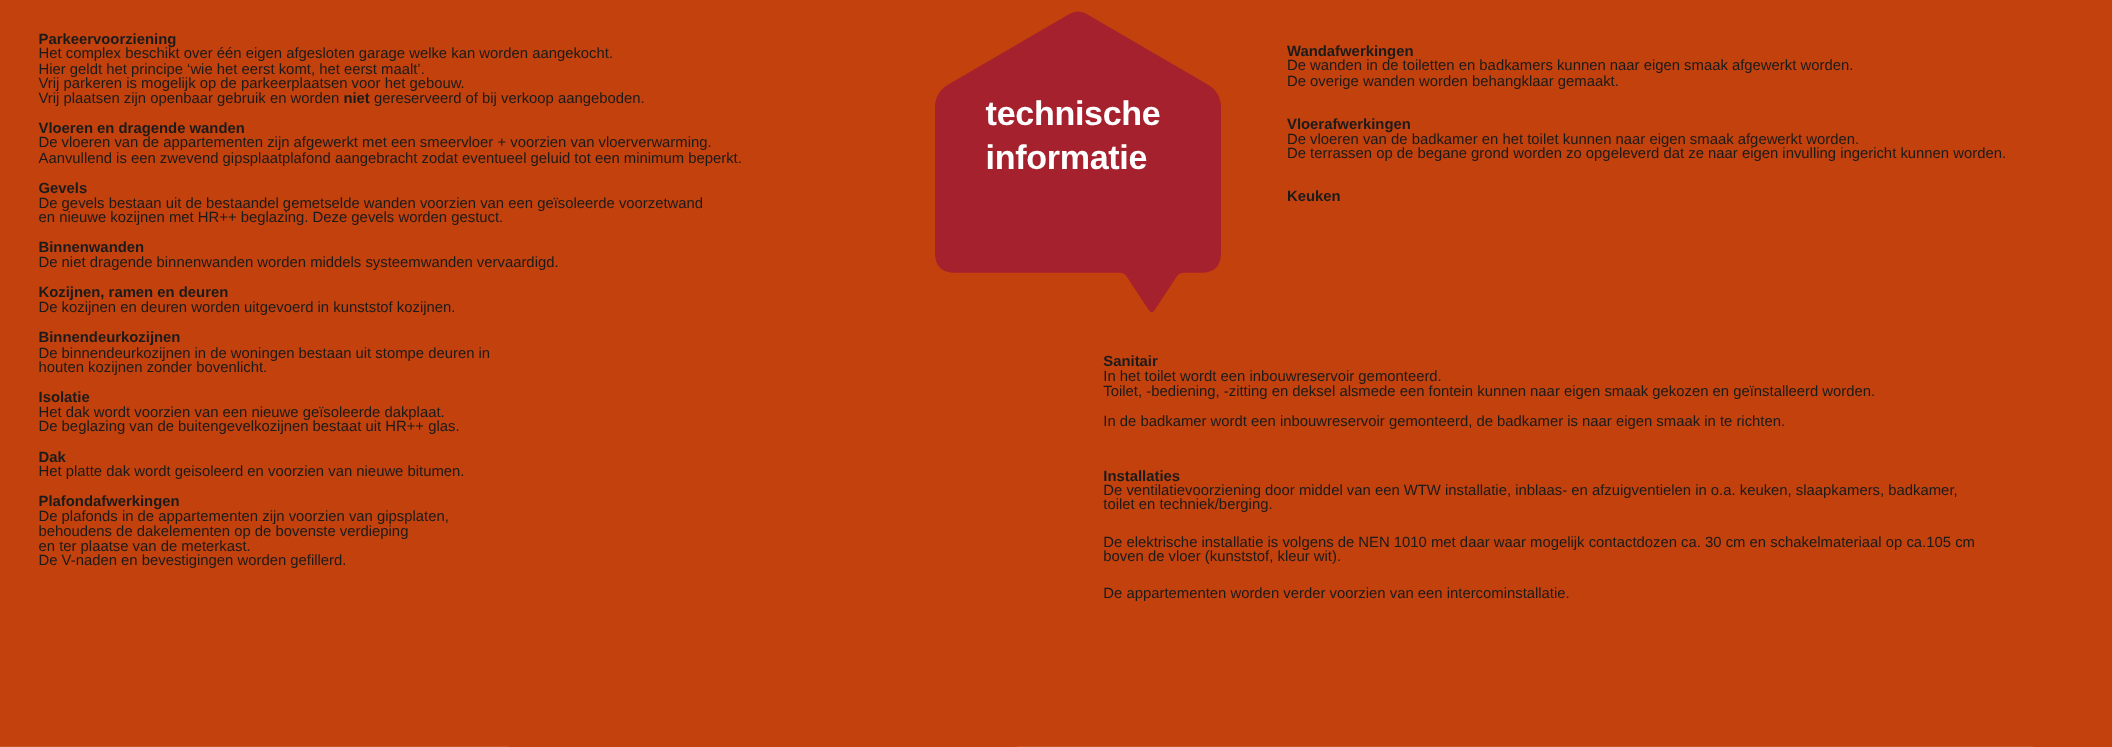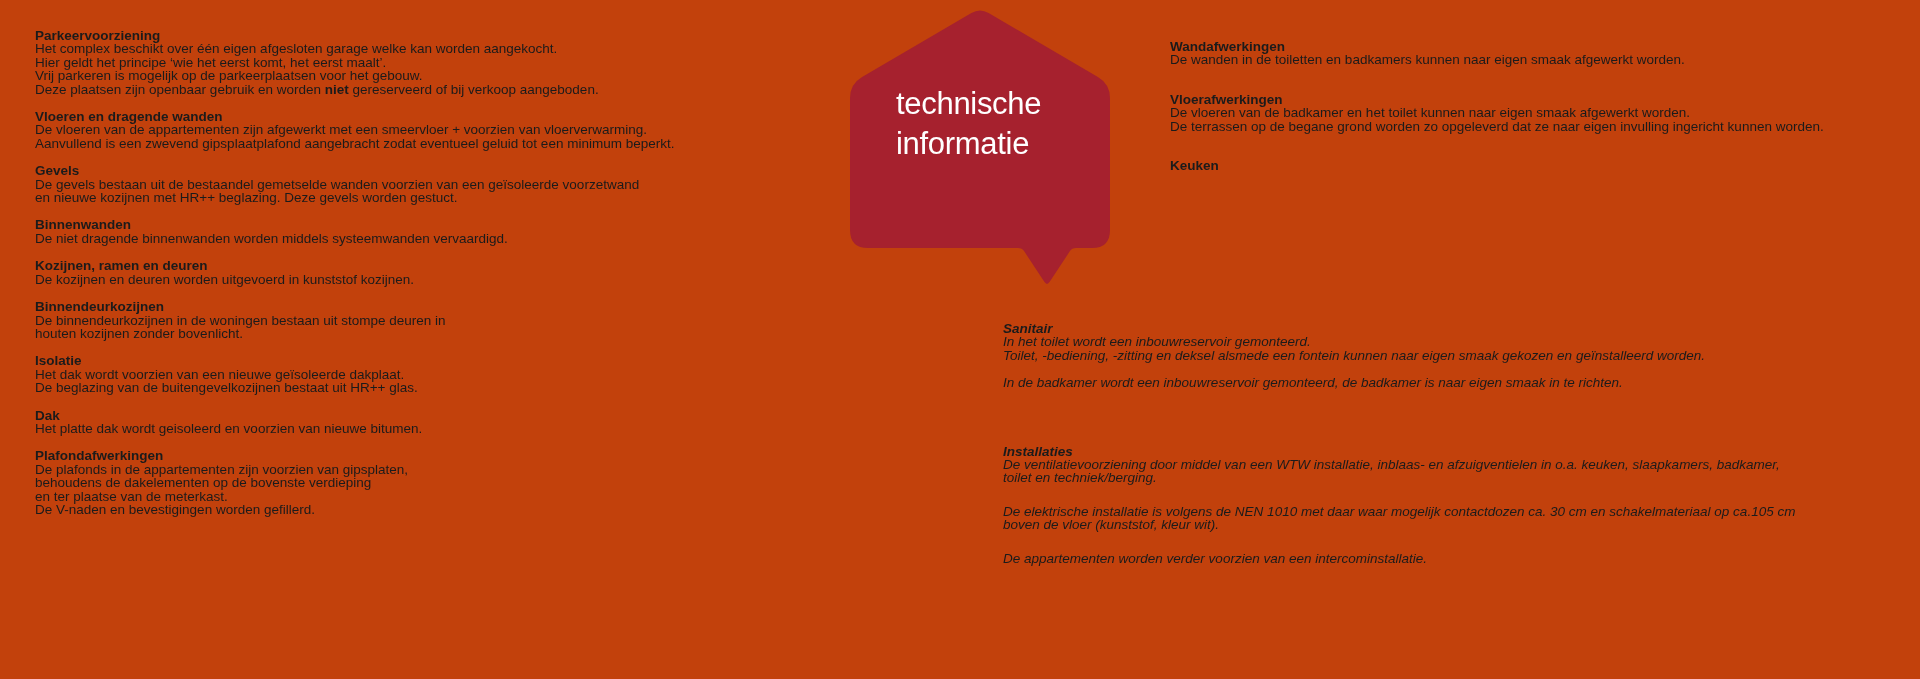--- a/index.html
+++ b/index.html
@@ -11,63 +11,63 @@
     overflow: hidden;
     font-family: "Liberation Sans", sans-serif;
     font-size: 13.5px;
     line-height: 13.4px;
     color: #1b1b1b;
     padding-left: 11px;
   }
   .col { position: absolute; }
   .col-left { left: 35px; top: 29px; width: 680px; }
   .col-right-top { left: 1170px; top: 40px; width: 620px; }
-  .col-right-bottom { left: 1003px; top: 322px; width: 800px; font-style: italic; }
+  .col-right-bottom { left: 1003px; top: 322px; width: 800px; }
   .section { margin-bottom: 14px; }
   .col-right-top .section { margin-bottom: 26px; }
   .heading { font-weight: 700; white-space: nowrap; }
   .line { white-space: nowrap; }
   .line b { font-weight: 700; }
   .para + .para { margin-top: 14px; }
-  .section-installaties { margin-top: 55px; }
+  .section-installaties { margin-top: 36px; }
   .section-installaties .para + .para { margin-top: 20px; }
 
   .badge {
     position: absolute;
     left: 850px;
     top: 8px;
     width: 260px;
     height: 280px;
   }
   .badge svg { position: absolute; left: 0; top: 0; display: block; }
   .badge-text {
     position: absolute;
     left: 46px;
     top: 76px;
     color: #ffffff;
-    font-weight: 400;
+    font-weight: 700;
     font-size: 31px;
     line-height: 40px;
     letter-spacing: -0.3px;
     white-space: nowrap;
   }
 </style>
 </head>
 <body>
 
 <div class="page">
 
   <div class="col col-left">
 
     <div class="section">
       <div class="heading">Parkeervoorziening</div>
       <div class="line">Het complex beschikt over één eigen afgesloten garage welke kan worden aangekocht.</div>
       <div class="line">Hier geldt het principe ‘wie het eerst komt, het eerst maalt’.</div>
       <div class="line">Vrij parkeren is mogelijk op de parkeerplaatsen voor het gebouw.</div>
-      <div class="line"><span>Deze plaatsen zijn openbaar gebruik en worden </span><b>niet</b><span> gereserveerd of bij verkoop aangeboden.</span></div>
+      <div class="line"><span>Vrij plaatsen zijn openbaar gebruik en worden </span><b>niet</b><span> gereserveerd of bij verkoop aangeboden.</span></div>
     </div>
 
     <div class="section">
       <div class="heading">Vloeren en dragende wanden</div>
       <div class="line">De vloeren van de appartementen zijn afgewerkt met een smeervloer + voorzien van vloerverwarming.</div>
       <div class="line">Aanvullend is een zwevend gipsplaatplafond aangebracht zodat eventueel geluid tot een minimum beperkt.</div>
     </div>
 
     <div class="section">
       <div class="heading">Gevels</div>
@@ -136,20 +136,21 @@
       <div>technische</div>
       <div>informatie</div>
     </div>
   </div>
 
   <div class="col col-right-top">
 
     <div class="section">
       <div class="heading">Wandafwerkingen</div>
       <div class="line">De wanden in de toiletten en badkamers kunnen naar eigen smaak afgewerkt worden.</div>
+      <div class="line">De overige wanden worden behangklaar gemaakt.</div>
     </div>
 
     <div class="section">
       <div class="heading">Vloerafwerkingen</div>
       <div class="line">De vloeren van de badkamer en het toilet kunnen naar eigen smaak afgewerkt worden.</div>
       <div class="line">De terrassen op de begane grond worden zo opgeleverd dat ze naar eigen invulling ingericht kunnen worden.</div>
     </div>
 
     <div class="section">
       <div class="heading">Keuken</div>

